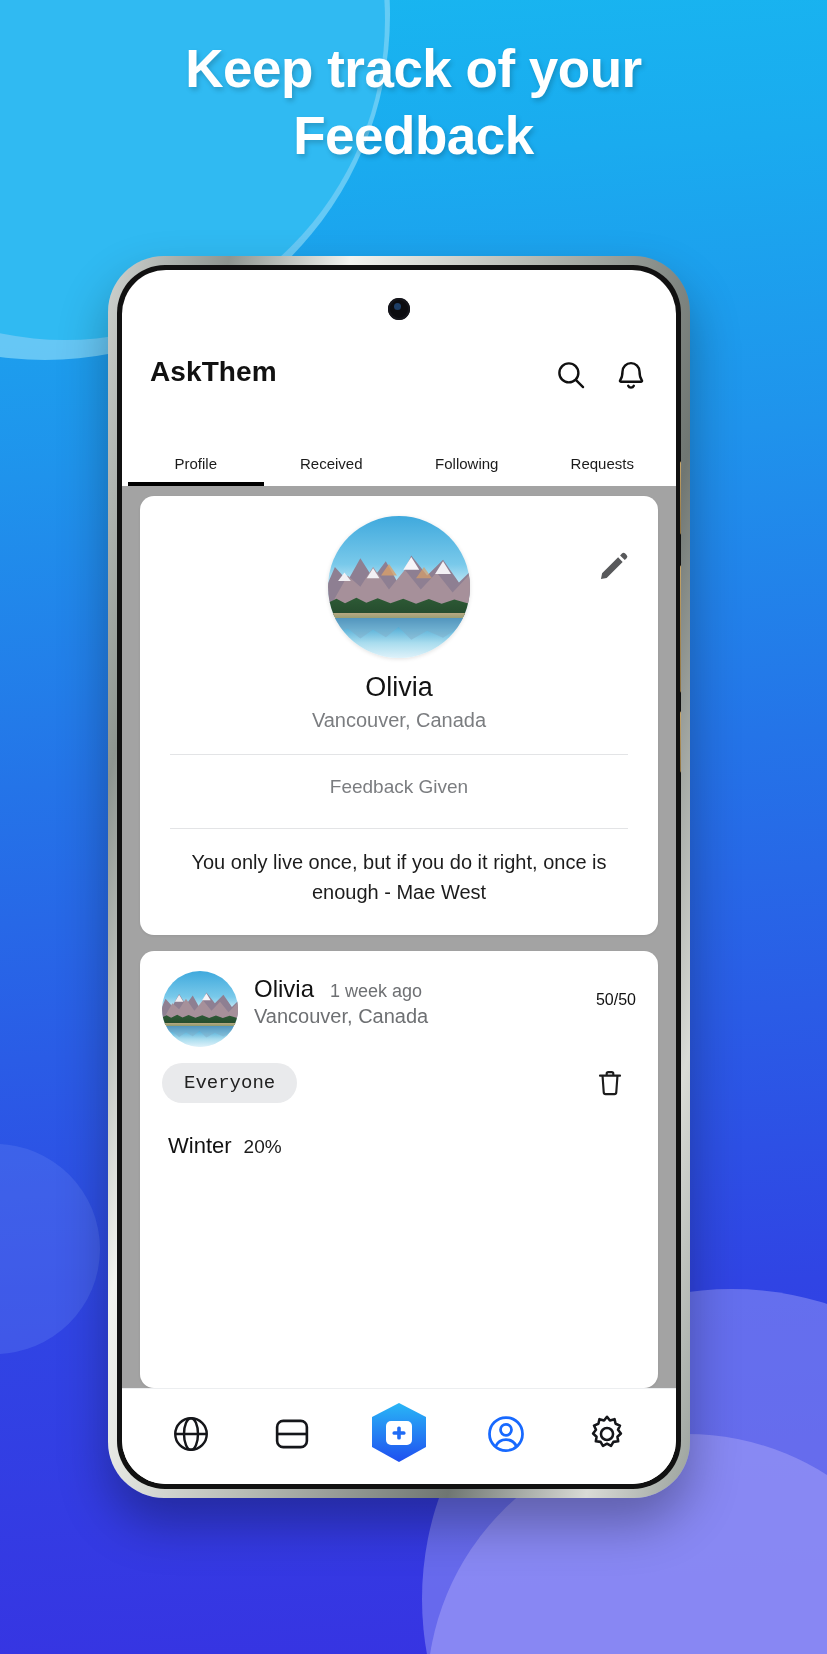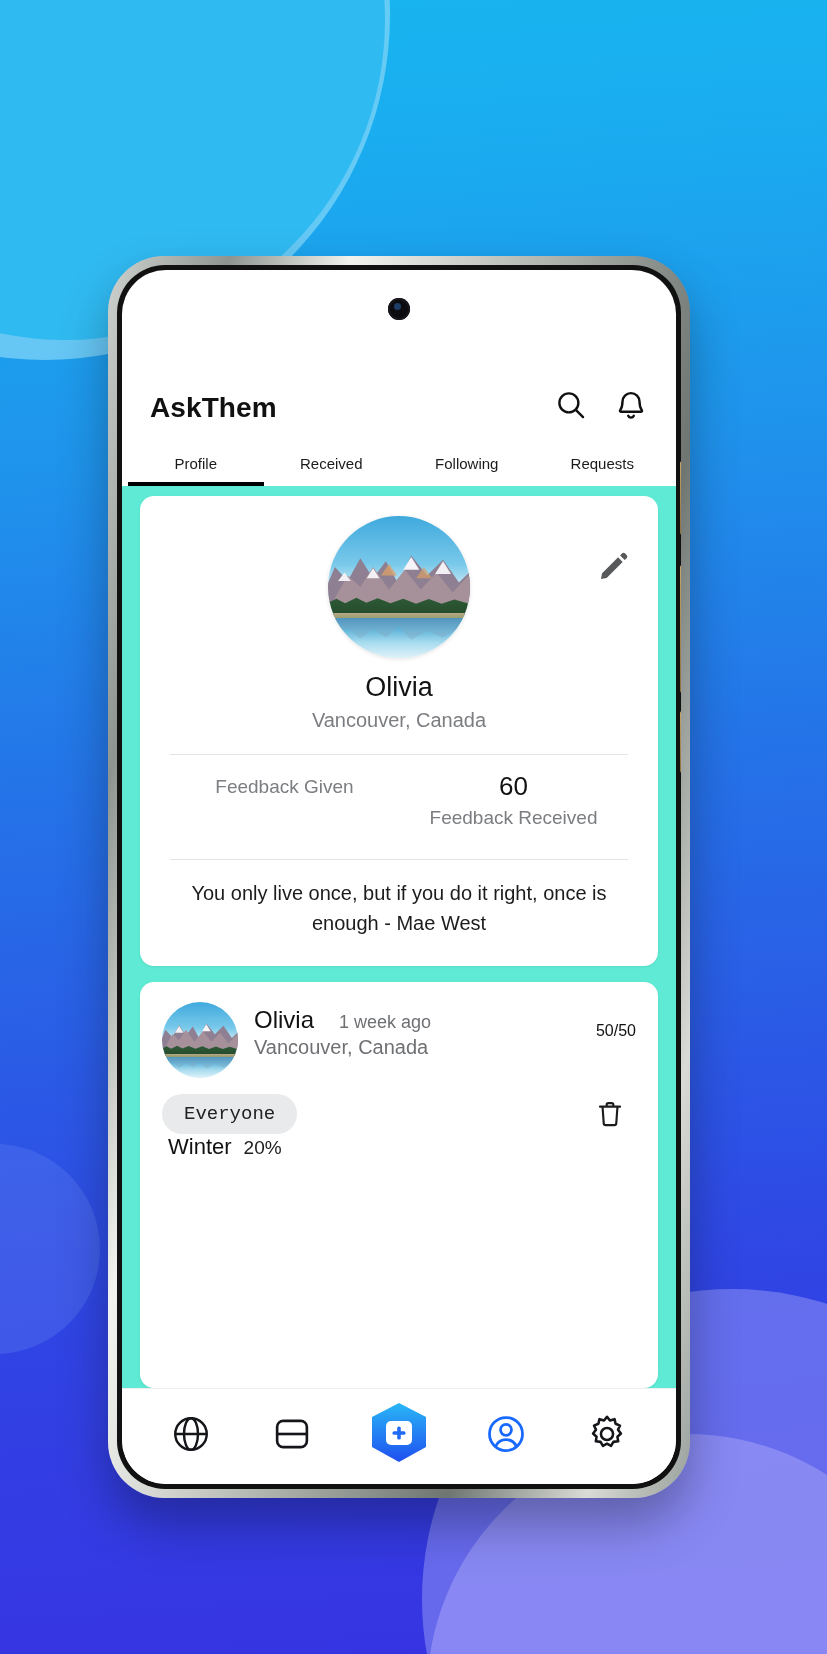--- a/index.html
+++ b/index.html
@@ -130,21 +130,21 @@
     border-radius: 50%;
     background: #1e3e66;
   }
 
   
   .appbar {
     margin-top: 86px;
     height: 68px;
     padding: 0 26px 0 28px;
     display: flex;
-    align-items: flex-end;
+    align-items: flex-start;
     justify-content: space-between;
     flex: none;
   }
   .app-title {
     font-size: 28px;
     font-weight: bold;
     color: #111;
     letter-spacing: .1px;
   }
   .appbar-actions { display: flex; align-items: center; gap: 22px; }
@@ -175,21 +175,21 @@
     content: "";
     position: absolute;
     left: 0; right: 0; bottom: 0;
     height: 4px;
     background: #000;
   }
 
   
   .body {
     flex: 1;
-    background: #5eead4;
+    background: #a3a3a3;
     padding: 10px 18px 0 18px;
     overflow: hidden;
     display: flex;
     flex-direction: column;
     gap: 16px;
   }
   .card {
     background: #fff;
     border-radius: 14px;
     box-shadow: 0 1px 3px rgba(0,0,0,.07);
@@ -282,21 +282,21 @@
   .post-avatar {
     width: 76px; height: 76px;
     border-radius: 50%;
     overflow: hidden;
     position: relative;
     flex: none;
   }
   .post-meta { margin-left: 16px; flex: 1; padding-top: 4px; }
   .post-line1 { display: flex; align-items: baseline; gap: 16px; }
   .post-author { font-size: 24px; color: #121212; }
-  .post-time { font-size: 18px; color: #6e7073; margin-left: 9px; }
+  .post-time { font-size: 18px; color: #6e7073; }
   .post-loc { font-size: 20px; color: #6e7073; margin-top: 2px; }
   .post-count { font-size: 16px; color: #111; padding-top: 20px; white-space: nowrap; }
 
   .post-row2 {
     display: flex;
     align-items: center;
     justify-content: space-between;
     margin-top: 16px;
     font-family: Liberation Mono, monospace;
   }
@@ -316,20 +316,21 @@
   .post-question {
     font-size: 23px;
     font-weight: bold;
     color: #0e0e0e;
     margin-top: 30px;
   }
   .option-row {
     display: flex;
     align-items: baseline;
     gap: 12px;
+    margin-top: 30px;
     padding-left: 6px;
   }
   .option-label { font-size: 22px; color: #111; }
   .option-pct { font-size: 19px; color: #1c1c1c; }
 
   
   .bottomnav {
     flex: none;
     height: 96px;
     background: #fff;
@@ -354,20 +355,21 @@
 </head>
 <body>
 
 <div class="stage">
   <div class="blob blob-tl"></div>
   <div class="blob blob-tl2"></div>
   <div class="blob blob-br"></div>
   <div class="blob blob-br2"></div>
   <div class="blob blob-l"></div>
 
+  <div class="headline">Keep track of your Feedback</div>
 
   <div class="phone">
     <div class="phone-inner">
       <div class="side-btn b1"></div>
       <div class="side-btn b2"></div>
       <div class="side-btn b3"></div>
 
       <div class="screen">
         <div class="camera"></div>
 
@@ -429,24 +431,20 @@
             </div>
 
             <div class="profile-name">Olivia</div>
             <div class="profile-loc">Vancouver, Canada</div>
 
             <div class="divider"></div>
 
             <div class="stats">
               <div class="stat">
                 <div class="stat-label">Feedback Given</div>
-              </div>
-              <div class="stat">
-                <div class="stat-value">60</div>
-                <div class="stat-label">Feedback Received</div>
               </div>
             </div>
 
             <div class="divider"></div>
 
             <div class="quote">You only live once, but if you do it right, once is enough  - Mae West</div>
           </div>
 
           <div class="card post-card">
             <div class="post-head">

